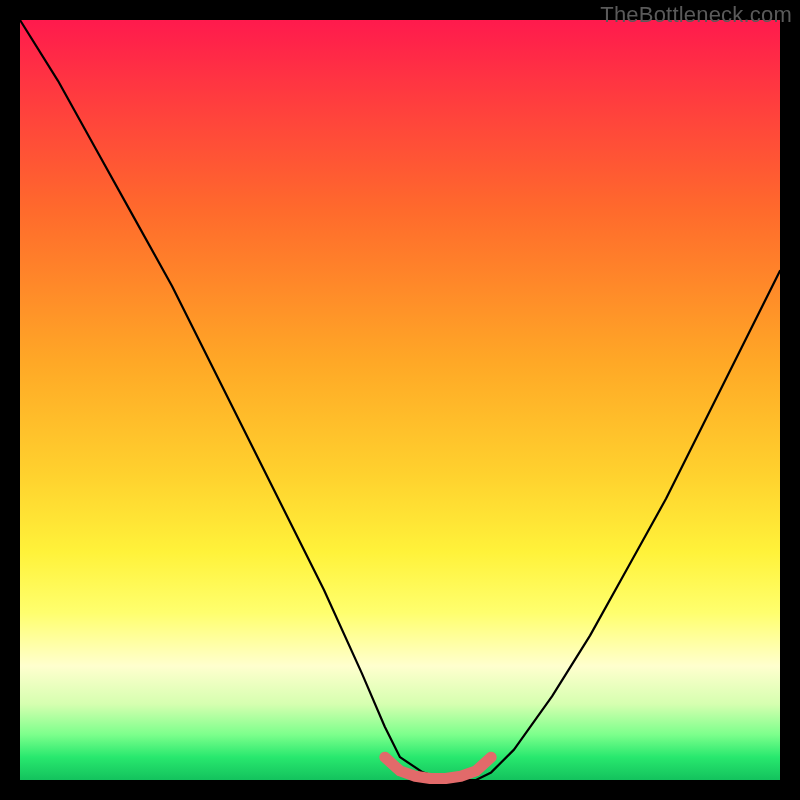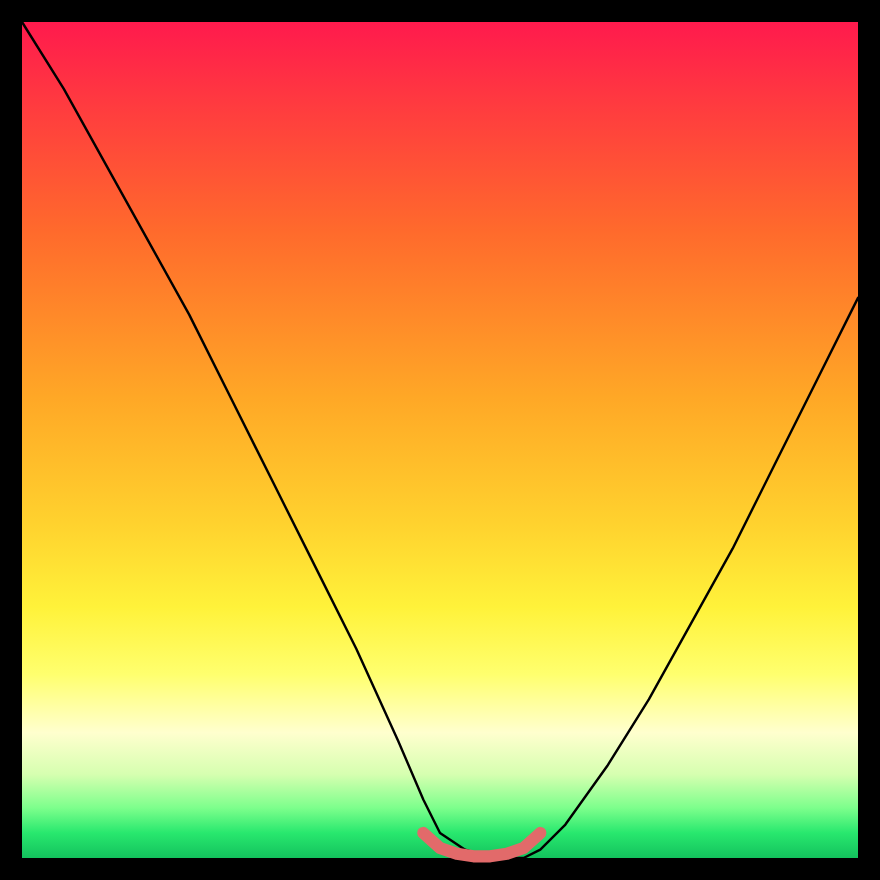--- a/index.html
+++ b/index.html
@@ -66,14 +66,15 @@
 
   <div class="plot">
 
     <svg class="curve" viewBox="0 0 760 760" preserveAspectRatio="none">
       <path d="M0.0 0.0 L38.0 60.8 L76.0 129.2 L114.0 197.6 L152.0 266.0 L190.0 342.0 L228.0 418.0 L266.0 494.0 L304.0 570.0 L342.0 653.6 L364.8 706.8 L380.0 737.2 L402.8 752.4 L425.6 760.0 L448.4 760.0 L456.0 760.0 L471.2 752.4 L494.0 729.6 L532.0 676.4 L570.0 615.6 L608.0 547.2 L646.0 478.8 L684.0 402.8 L722.0 326.8 L760.0 250.8" fill="none" stroke="#000" stroke-width="2.2" stroke-linecap="round" stroke-linejoin="round" id="curve-path"></path>
       <path d="M364.8 737.2 L380.0 750.9 L395.2 756.2 L410.4 758.5 L425.6 758.5 L440.8 756.2 L456.0 750.9 L471.2 737.2" fill="none" stroke="#e26a6a" stroke-width="11" stroke-linecap="round" stroke-linejoin="round" id="highlight-path"></path>
     </svg>
 
   </div>
 
+  <div class="watermark">TheBottleneck.com</div>
 
 </div>
 
 </body></html>

